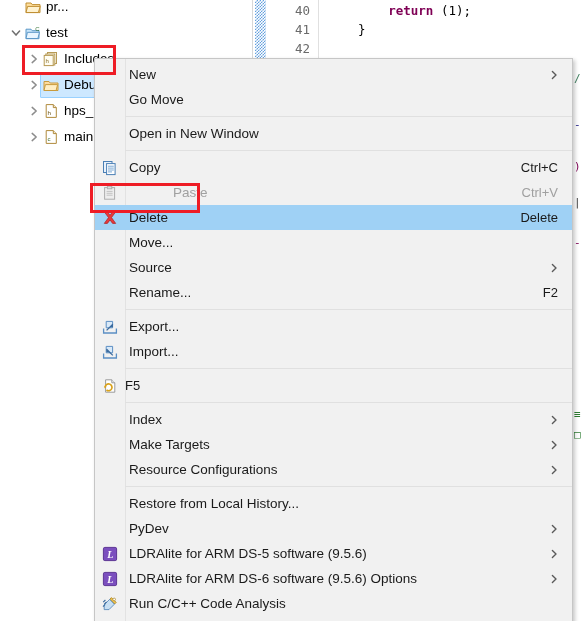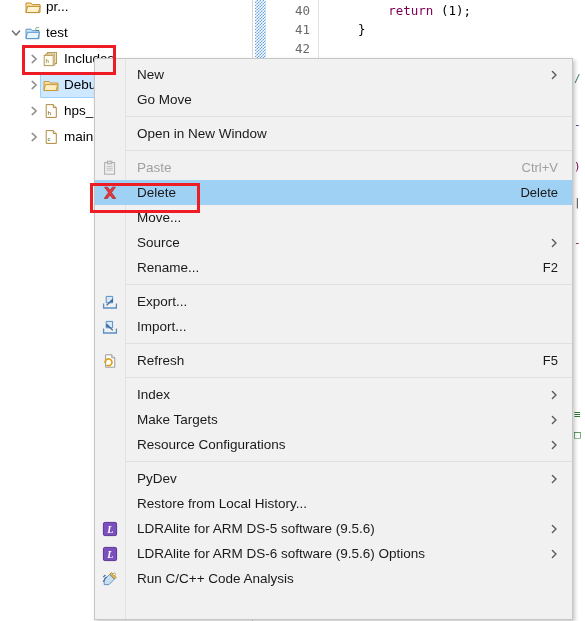--- a/index.html
+++ b/index.html
@@ -61,21 +61,21 @@
   }
   .code-line{
     position:absolute;left:0;height:19px;line-height:19px;width:372px;
     font-family:"DejaVu Sans Mono","Liberation Mono",monospace;font-size:12.5px;
   }
   .lineno{
     position:absolute;left:22px;width:36px;text-align:right;
     color:#6a6a6a;font-family:"DejaVu Sans Mono","Liberation Mono",monospace;font-size:12.5px;
   }
   .codetext{position:absolute;left:76px;color:#000000;white-space:pre;}
-  .kw{color:#7f0055;font-weight:normal;}
+  .kw{color:#7f0055;font-weight:bold;}
   .pn{color:#000000;}
 
   
   #editor-right{
     position:absolute;left:572px;top:0;width:13px;height:621px;
     background:#ffffff;overflow:hidden;
   }
   .frag{position:absolute;font-family:"DejaVu Sans Mono",monospace;font-size:11px;white-space:pre;}
 
   
@@ -88,28 +88,28 @@
     overflow:hidden;
   }
   #ctx-gutter{
     position:absolute;left:0;top:0;width:30px;bottom:0;
     background:#f1f1f1;border-right:1px solid #e2e2e2;
   }
   .mi{
     position:relative;height:25px;display:flex;align-items:center;
     color:#1a1a1a;
   }
-  .mi.disabled{color:#a0a0a0;}
+  .mi.disabled{color:#a0a0a0;gap:44px;}
   .mi.selected{background:#9fd1f5;}
   .mi .mi-icon{
     width:30px;height:25px;flex:0 0 30px;
     display:flex;align-items:center;justify-content:center;
   }
   .mi .mi-label{
-    flex:1 1 auto;padding-left:12px;white-space:nowrap;overflow:hidden;
+    flex:1 1 auto;padding-left:4px;white-space:nowrap;overflow:hidden;
   }
   .mi .mi-accel{
     flex:0 0 auto;padding-right:14px;color:#1a1a1a;font-size:13px;white-space:nowrap;
   }
   .mi.disabled .mi-accel{color:#a0a0a0;text-align:right;}
   .mi .mi-arrow{
     flex:0 0 auto;width:20px;padding-right:8px;
     display:flex;align-items:center;justify-content:center;
     color:#555;font-size:11px;
   }
@@ -268,20 +268,31 @@
         <span class="mi-label">Go Move</span>
         <span class="mi-spacer"></span>
       </div>
       <div class="sep"></div>
       <div class="mi">
         <span class="mi-icon"></span>
         <span class="mi-label">Open in New Window</span>
         <span class="mi-spacer"></span>
       </div>
       <div class="sep"></div>
+      <div class="mi">
+        <span class="mi-icon">
+          <svg class="ico" xmlns="http://www.w3.org/2000/svg" width="16" height="16" viewBox="0 0 16 16">
+            <rect x="1.5" y="1.5" width="8.5" height="11" fill="#e8f1fb" stroke="#4a7fb5"></rect>
+            <rect x="4.6" y="3.6" width="8.5" height="11" fill="#ffffff" stroke="#4a7fb5"></rect>
+            <path d="M6 6.2h5.8M6 8.1h5.8M6 10h5.8M6 11.9h4" stroke="#7aa8d4" stroke-width="1"></path>
+          </svg>
+        </span>
+        <span class="mi-label">Copy</span>
+        <span class="mi-accel">Ctrl+C</span>
+      </div>
       <div class="mi disabled">
         <span class="mi-icon">
           <svg class="ico" xmlns="http://www.w3.org/2000/svg" width="16" height="16" viewBox="0 0 16 16">
             <rect x="2.6" y="2.6" width="10" height="11.6" fill="#eeeeee" stroke="#adadad"></rect>
             <rect x="5.4" y="1.2" width="4.4" height="2.6" fill="#dcdcdc" stroke="#adadad"></rect>
             <path d="M4.6 6.4h6M4.6 8.3h6M4.6 10.2h6" stroke="#c2c2c2" stroke-width="1"></path>
           </svg>
         </span>
         <span class="mi-label">Paste</span>
         <span class="mi-accel">Ctrl+V</span>
@@ -342,21 +353,20 @@
       <div class="sep"></div>
       <div class="mi">
         <span class="mi-icon">
           <svg class="ico" xmlns="http://www.w3.org/2000/svg" width="16" height="16" viewBox="0 0 16 16">
             <path d="M3.6 1.8h6.2l3 3v9.4H3.6z" fill="#ffffff" stroke="#9a9a9a"></path>
             <path d="M9.8 1.8v3h3" fill="#ededed" stroke="#9a9a9a"></path>
             <path d="M3.2 9.4a3.4 3.4 0 1 1 1.3 2.6" fill="none" stroke="#d9a21b" stroke-width="1.7"></path>
             <path d="M2 8.2l2.4.4-1.5 1.9z" fill="#d9a21b"></path>
           </svg>
         </span>
-        <span class="mi-label">Refresh</span>
         <span class="mi-accel">F5</span>
       </div>
       <div class="sep"></div>
       <div class="mi">
         <span class="mi-icon"></span>
         <span class="mi-label">Index</span>
         <span class="mi-arrow">
           <svg class="ico" xmlns="http://www.w3.org/2000/svg" width="10" height="10" viewBox="0 0 10 10">
             <path d="M3.4 1.6L7 5 3.4 8.4" fill="none" stroke="#5a5a5a" stroke-width="1.4" stroke-linecap="round" stroke-linejoin="round"></path>
           </svg>
@@ -376,31 +386,31 @@
         <span class="mi-label">Resource Configurations</span>
         <span class="mi-arrow">
           <svg class="ico" xmlns="http://www.w3.org/2000/svg" width="10" height="10" viewBox="0 0 10 10">
             <path d="M3.4 1.6L7 5 3.4 8.4" fill="none" stroke="#5a5a5a" stroke-width="1.4" stroke-linecap="round" stroke-linejoin="round"></path>
           </svg>
         </span>
       </div>
       <div class="sep"></div>
       <div class="mi">
         <span class="mi-icon"></span>
+        <span class="mi-label">Restore from Local History...</span>
+        <span class="mi-spacer"></span>
+      </div>
+      <div class="mi">
+        <span class="mi-icon"></span>
         <span class="mi-label">PyDev</span>
         <span class="mi-arrow">
           <svg class="ico" xmlns="http://www.w3.org/2000/svg" width="10" height="10" viewBox="0 0 10 10">
             <path d="M3.4 1.6L7 5 3.4 8.4" fill="none" stroke="#5a5a5a" stroke-width="1.4" stroke-linecap="round" stroke-linejoin="round"></path>
           </svg>
         </span>
-      </div>
-      <div class="mi">
-        <span class="mi-icon"></span>
-        <span class="mi-label">Restore from Local History...</span>
-        <span class="mi-spacer"></span>
       </div>
       <div class="mi">
         <span class="mi-icon">
           <svg class="ico" xmlns="http://www.w3.org/2000/svg" width="16" height="16" viewBox="0 0 16 16">
             <rect x="1.4" y="1.4" width="13.2" height="13.2" rx="1.4" fill="#7b4fbe" stroke="#5d3694"></rect>
             <text x="5.2" y="12" font-size="10" font-style="italic" font-family="serif" font-weight="bold" fill="#ffffff">L</text>
           </svg>
         </span>
         <span class="mi-label">LDRAlite for ARM DS-5 software (9.5.6)</span>
         <span class="mi-arrow">

